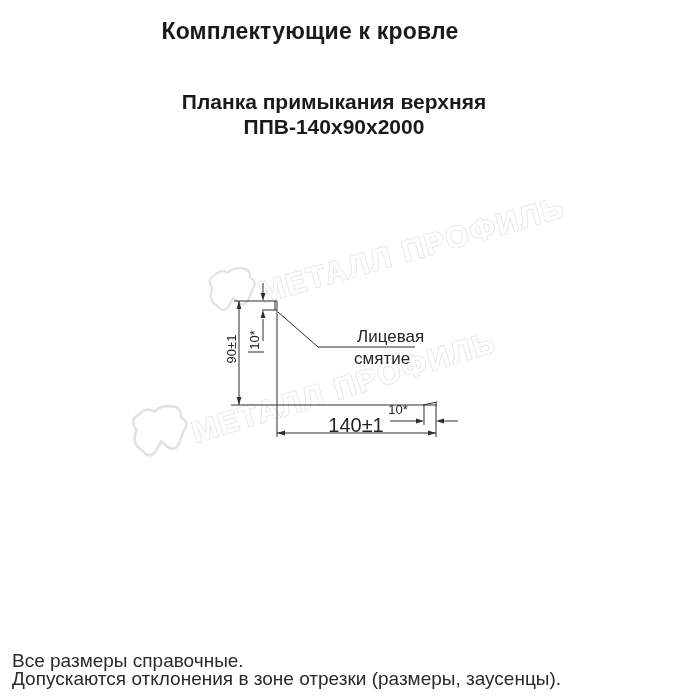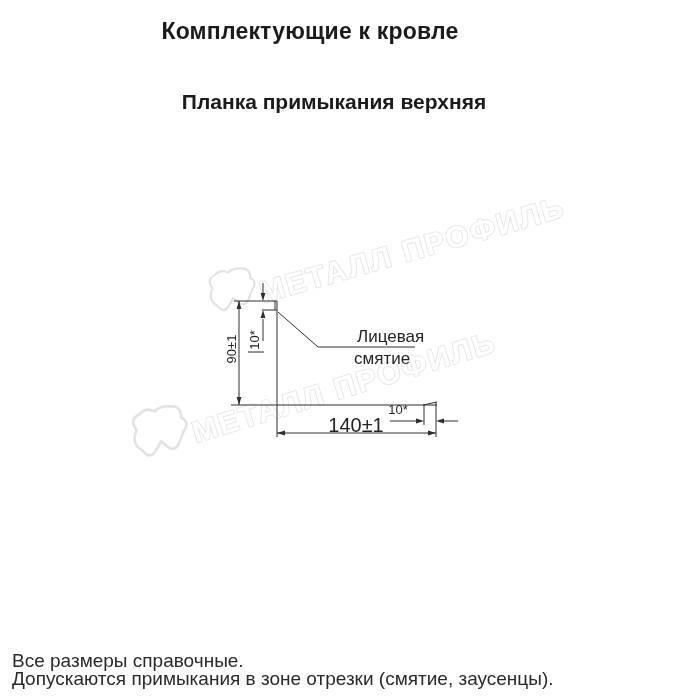--- a/index.html
+++ b/index.html
@@ -33,20 +33,21 @@
   }
   .wm-blob{fill:#ffffff;stroke:#e2e2e2;stroke-width:2.2px;}
 </style>
 </head>
 <body>
 
 <h1 class="page-title">Комплектующие к кровле</h1>
 
 <div class="product-name">
   <div>Планка примыкания верхняя</div>
+  <div>ППВ-140х90х2000</div>
 </div>
 
 <svg class="drawing-layer" width="700" height="700" viewBox="0 0 700 700" xmlns="http://www.w3.org/2000/svg">
 
   <g>
     <path class="wm-blob" transform="translate(207,268) rotate(-10,26,22)" d="M6,17 Q1,7 11,4 Q17,-1 24,4 Q29,0 37,2 Q47,3 45,13 Q52,18 45,25 L39,35 Q34,41 29,35 L25,30 L19,37 Q13,44 8,35 Q-1,28 6,17 Z"></path>
     <text class="wm" transform="translate(263,303) rotate(-16)">МЕТАЛЛ ПРОФИЛЬ</text>
   </g>
   <g>
     <path class="wm-blob" transform="translate(130,406) rotate(-10,30,25) scale(1.18)" d="M6,17 Q1,7 11,4 Q17,-1 24,4 Q29,0 37,2 Q47,3 45,13 Q52,18 45,25 L39,35 Q34,41 29,35 L25,30 L19,37 Q13,44 8,35 Q-1,28 6,17 Z"></path>
@@ -98,14 +99,14 @@
 <span class="dim-label vertical" style="left:231px;top:349px;">90±1</span>
 <span class="dim-label vertical" style="left:254px;top:340px;">10*</span>
 <span class="dim-label" style="left:398px;top:409px;">10*</span>
 <span class="dim-label" style="left:356px;top:425px;font-size:20px;">140±1</span>
 
 <span class="face-label" style="left:321px;top:328px;">Лицевая</span>
 <span class="face-label" style="left:318px;top:350px;">смятие</span>
 
 <div class="footer-note">
   <div>Все размеры справочные.</div>
-  <div>Допускаются примыкания в зоне отрезки (смятие, заусенцы).</div>
+  <div>Допускаются отклонения в зоне отрезки (размеры, заусенцы).</div>
 </div>
 
 </body></html>

